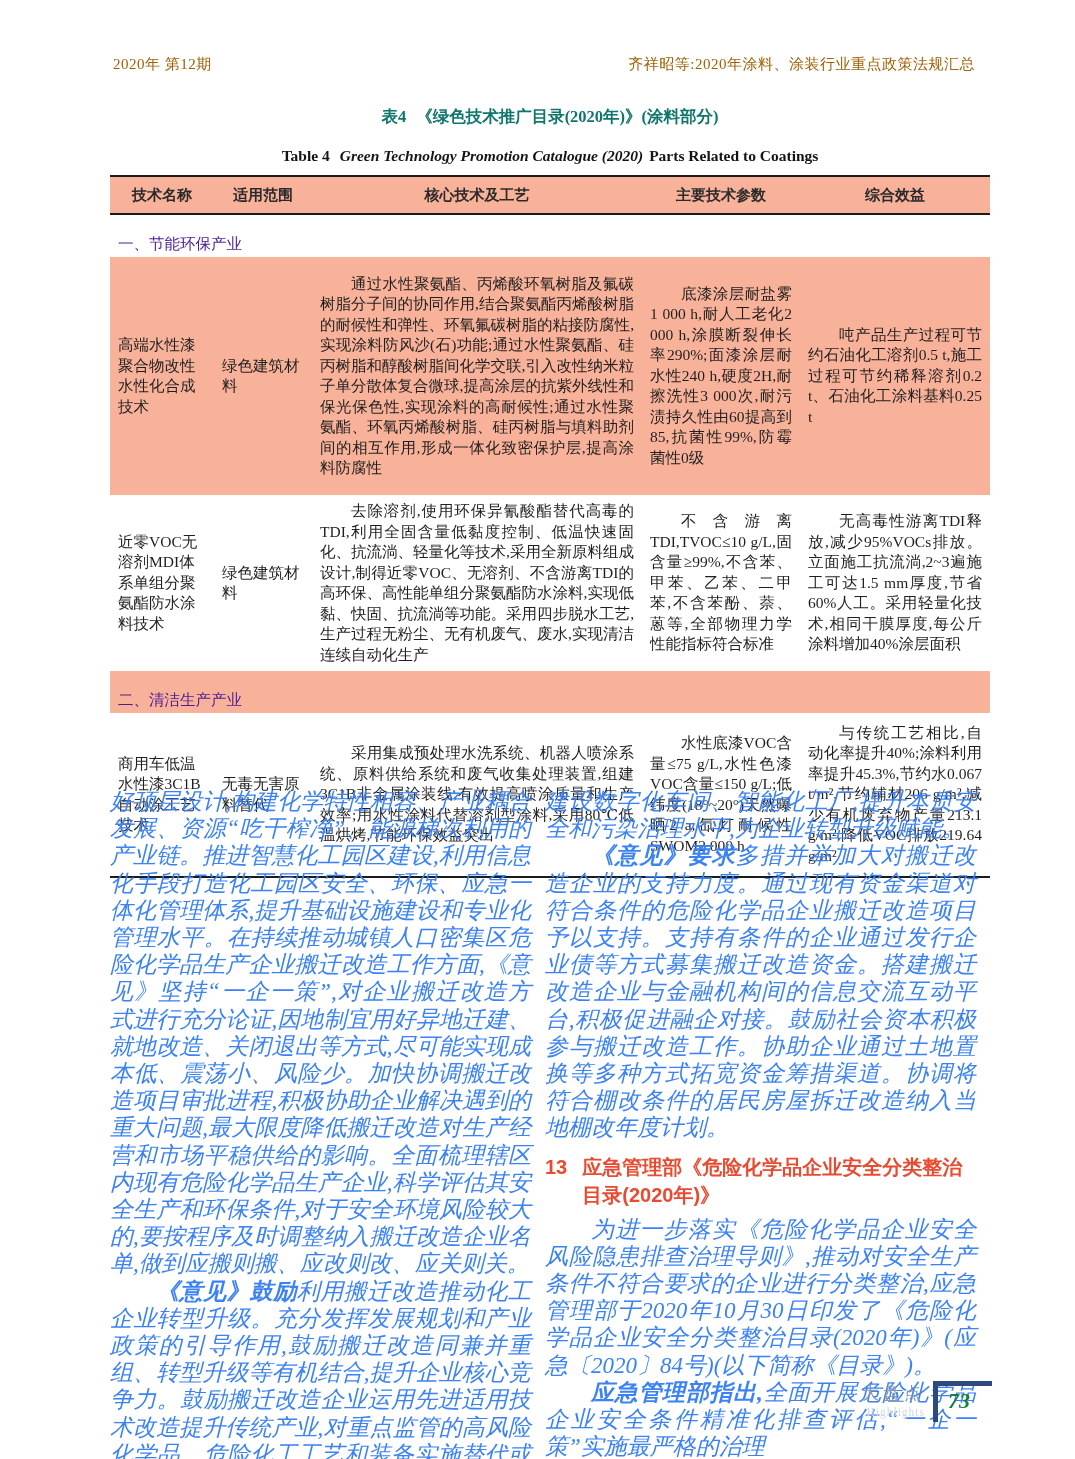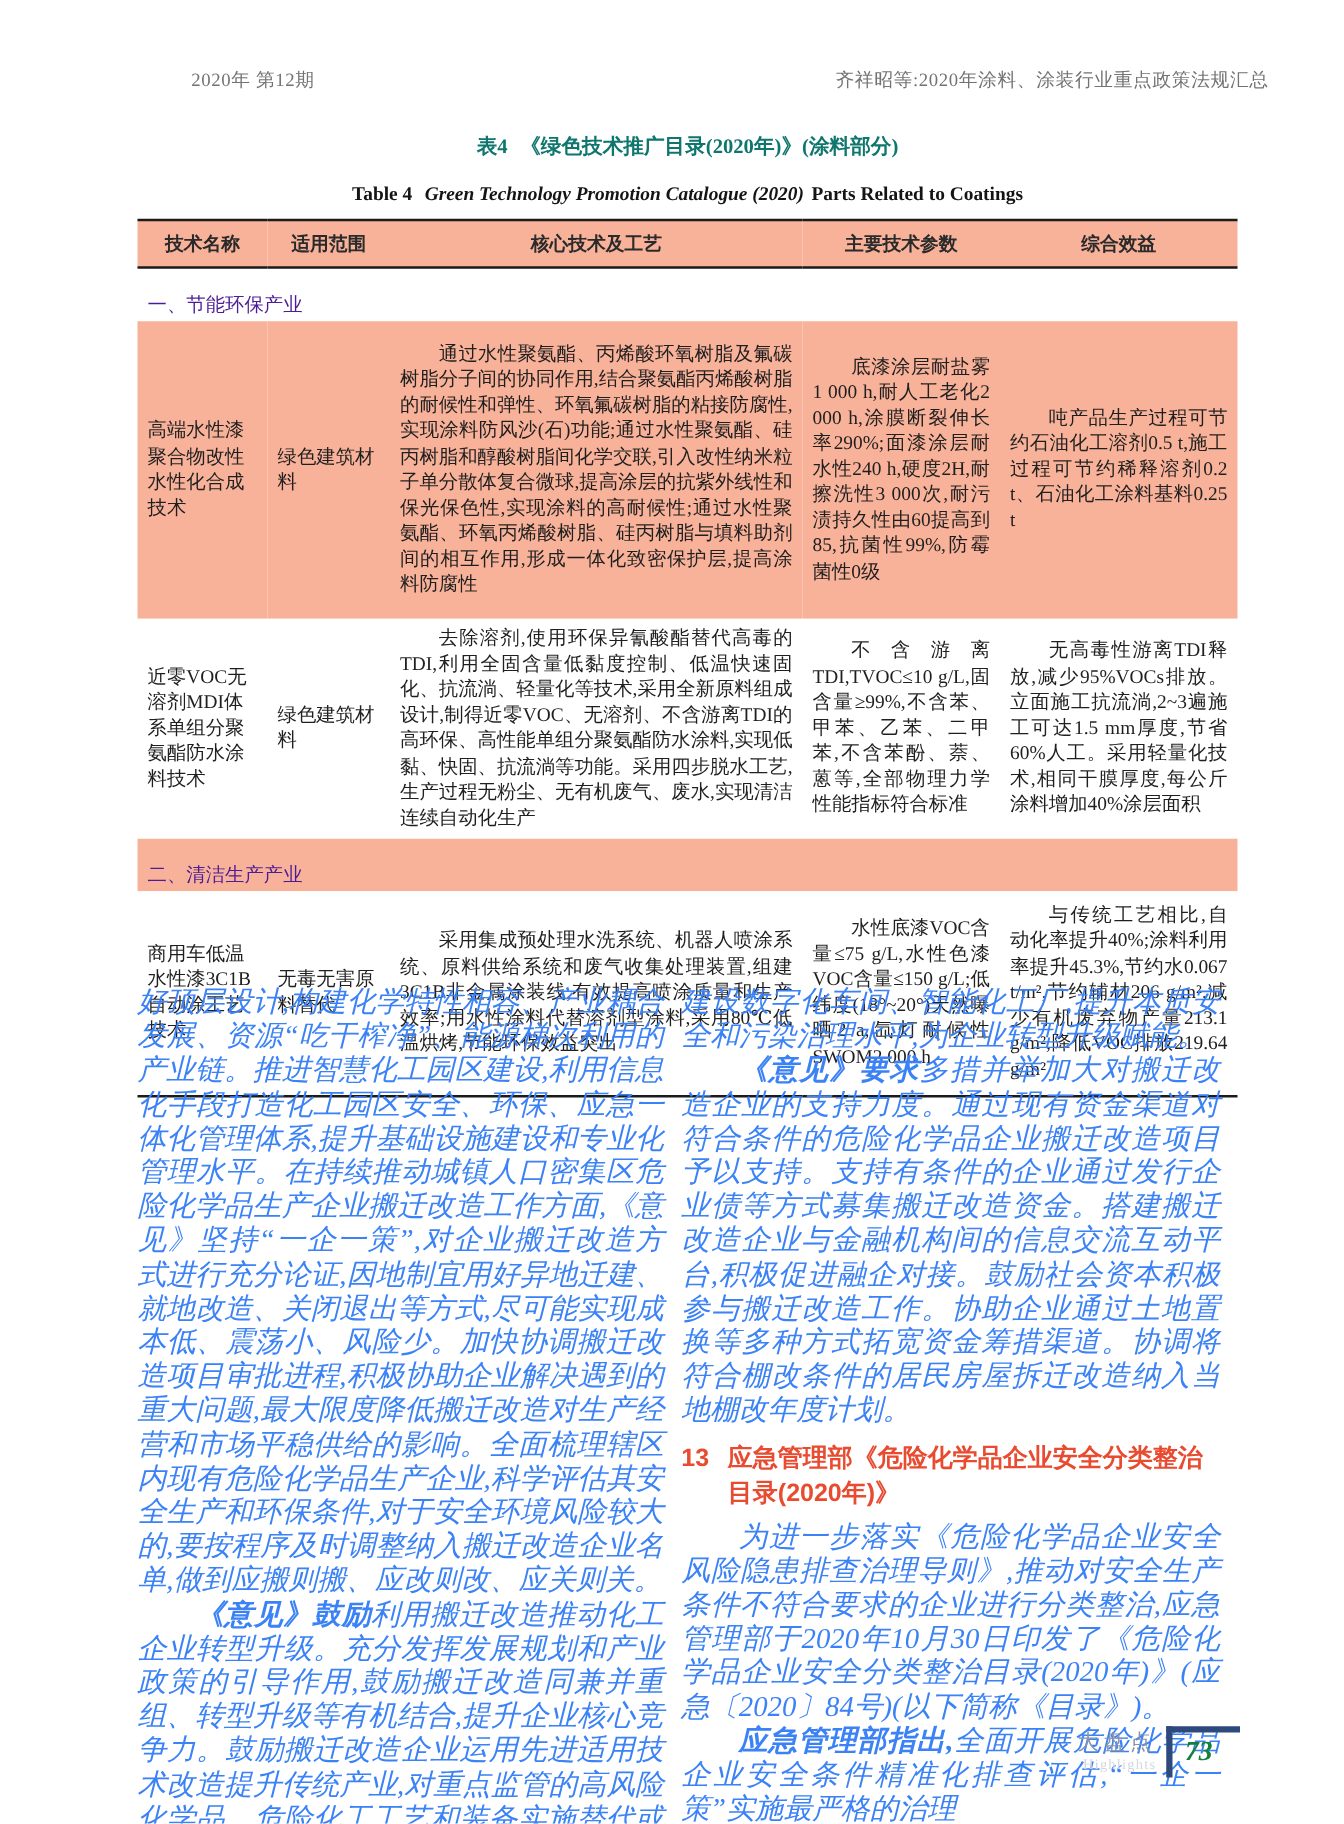--- a/index.html
+++ b/index.html
@@ -4,21 +4,21 @@
 <style>
   html,body { margin:0; padding:0; background:#ffffff; }
   .page {
     position:relative; width:1075px; height:1459px; background:#fff; overflow:hidden;
     font-family:"Liberation Serif","DejaVu Serif",serif; color:#1a1a1a;
   }
   
   .page-header {
     position:absolute; top:55px; left:113px; width:862px;
     display:flex; justify-content:space-between;
-    font-size:15px; color:#737373; letter-spacing:.5px;margin-left:40px;
+    font-size:15px; color:#a16207; letter-spacing:.5px;
   }
   
   .table-block { position:absolute; top:106px; left:110px; width:880px; }
   .cap-zh { text-align:center; font-weight:bold; font-size:16.5px; color:#0f766e; }
   .cap-zh .lbl { margin-right:10px; }
   .cap-en { text-align:center; font-weight:bold; font-size:15.5px; margin-top:19px; color:#141414; }
   .cap-en .it { font-style:italic; margin:0 6px 0 10px; }
   
   table.gt {
     width:880px; margin-top:10px; border-collapse:collapse; table-layout:fixed;

